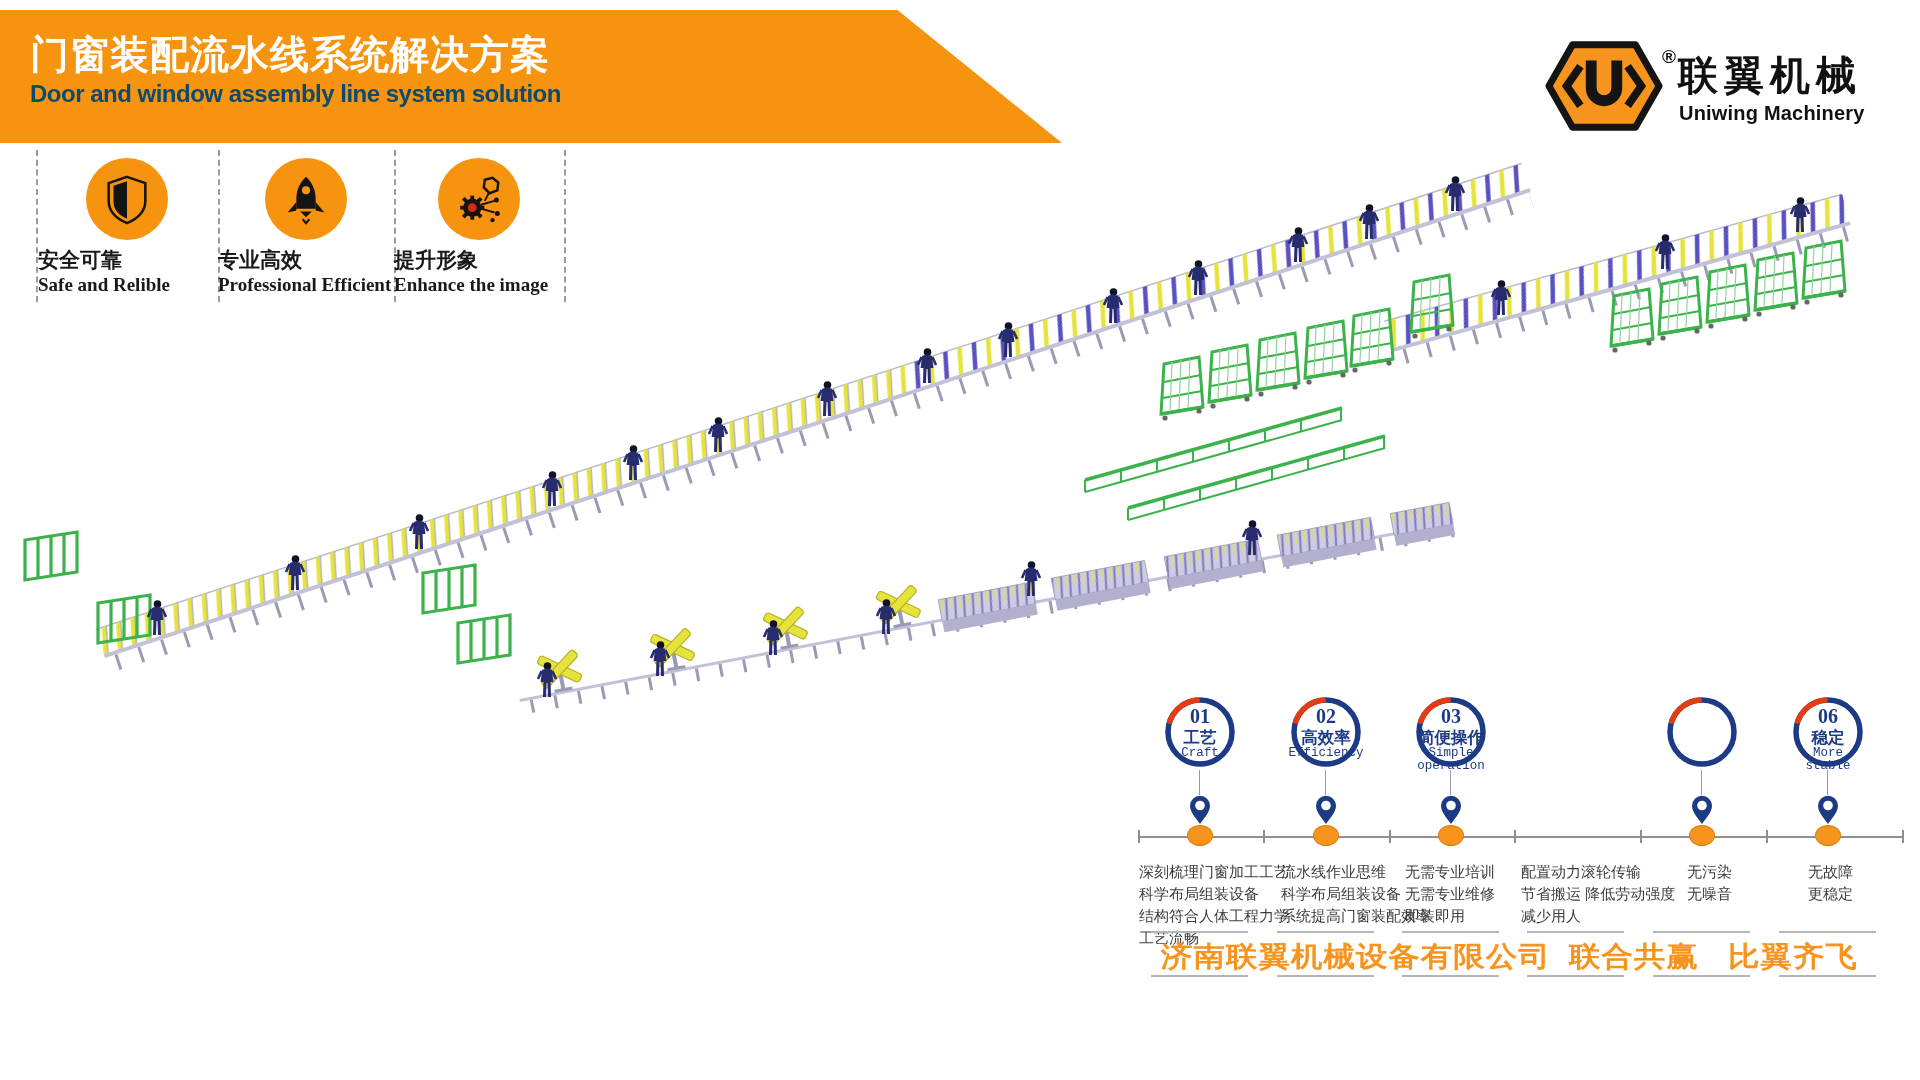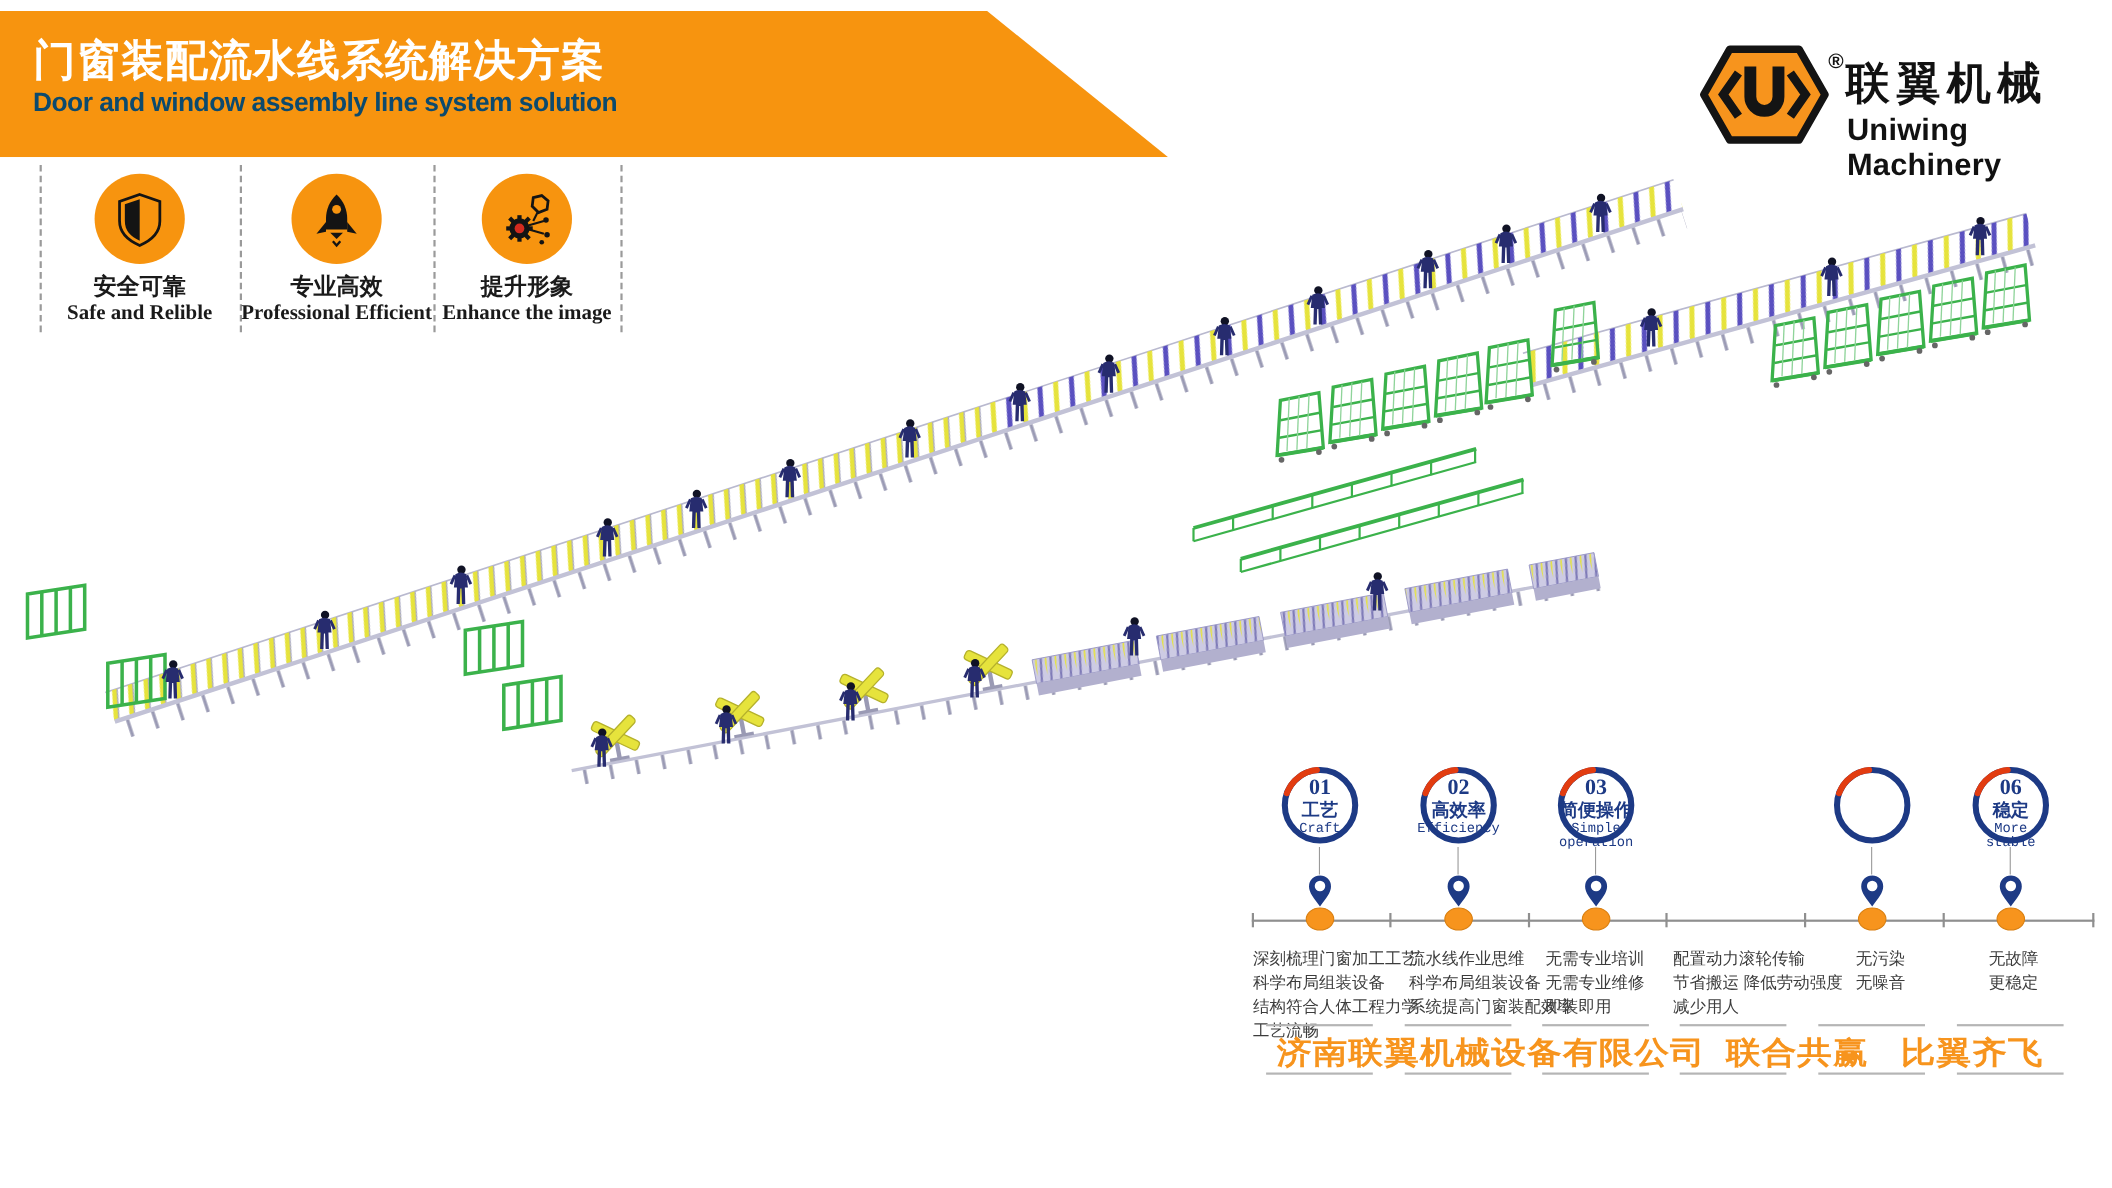--- a/index.html
+++ b/index.html
@@ -14,26 +14,26 @@
   .banner .t-zh { position:absolute; left:30px; top:18px; color:#fff; font-weight:bold;
                   font-size:39px; letter-spacing:1px; }
   .banner .t-en { position:absolute; left:30px; top:70px; color:#0c4a6e; font-weight:bold;
                   font-size:24px; letter-spacing:-0.5px; }
 
   
   .logo { position:absolute; left:1545px; top:40px; width:370px; height:110px; }
   .logo .reg { position:absolute; left:117px; top:6px; font-size:19px; font-weight:bold; color:#111; }
   .logo .l-zh { position:absolute; left:133px; top:8px; font-size:40px; font-weight:bold;
                 color:#111; letter-spacing:6px; font-family:"Liberation Sans",sans-serif; }
-  .logo .l-en { position:absolute; left:134px; top:62px; font-size:28px; font-weight:bold;
+  .logo .l-en { position:absolute; left:134px; top:62px; font-size:20px; font-weight:bold;
                 color:#111; letter-spacing:0.2px; }
 
   
   .sep { position:absolute; top:150px; height:152px; width:0; border-left:2px dashed #9a9a9a; }
-  .badge { position:absolute; top:158px; text-align:center; }
+  .badge { position:absolute; top:158px; text-align:left; }
   .badge .circ { width:82px; height:82px; border-radius:50%; background:#f7940f;
                  margin:0 auto; display:flex; align-items:center; justify-content:center; }
   .badge .b-zh { margin-top:6px; font-family:"Liberation Serif",serif; font-weight:bold;
                  font-size:21px; color:#1a1a1a; }
   .badge .b-en { font-family:"Liberation Serif",serif; font-weight:bold;
                  font-size:19px; color:#1a1a1a; }
 
   
   .tl-item { position:absolute; top:695px; width:126px; height:160px; }
   .tl-ring { position:absolute; left:26px; top:0; }

